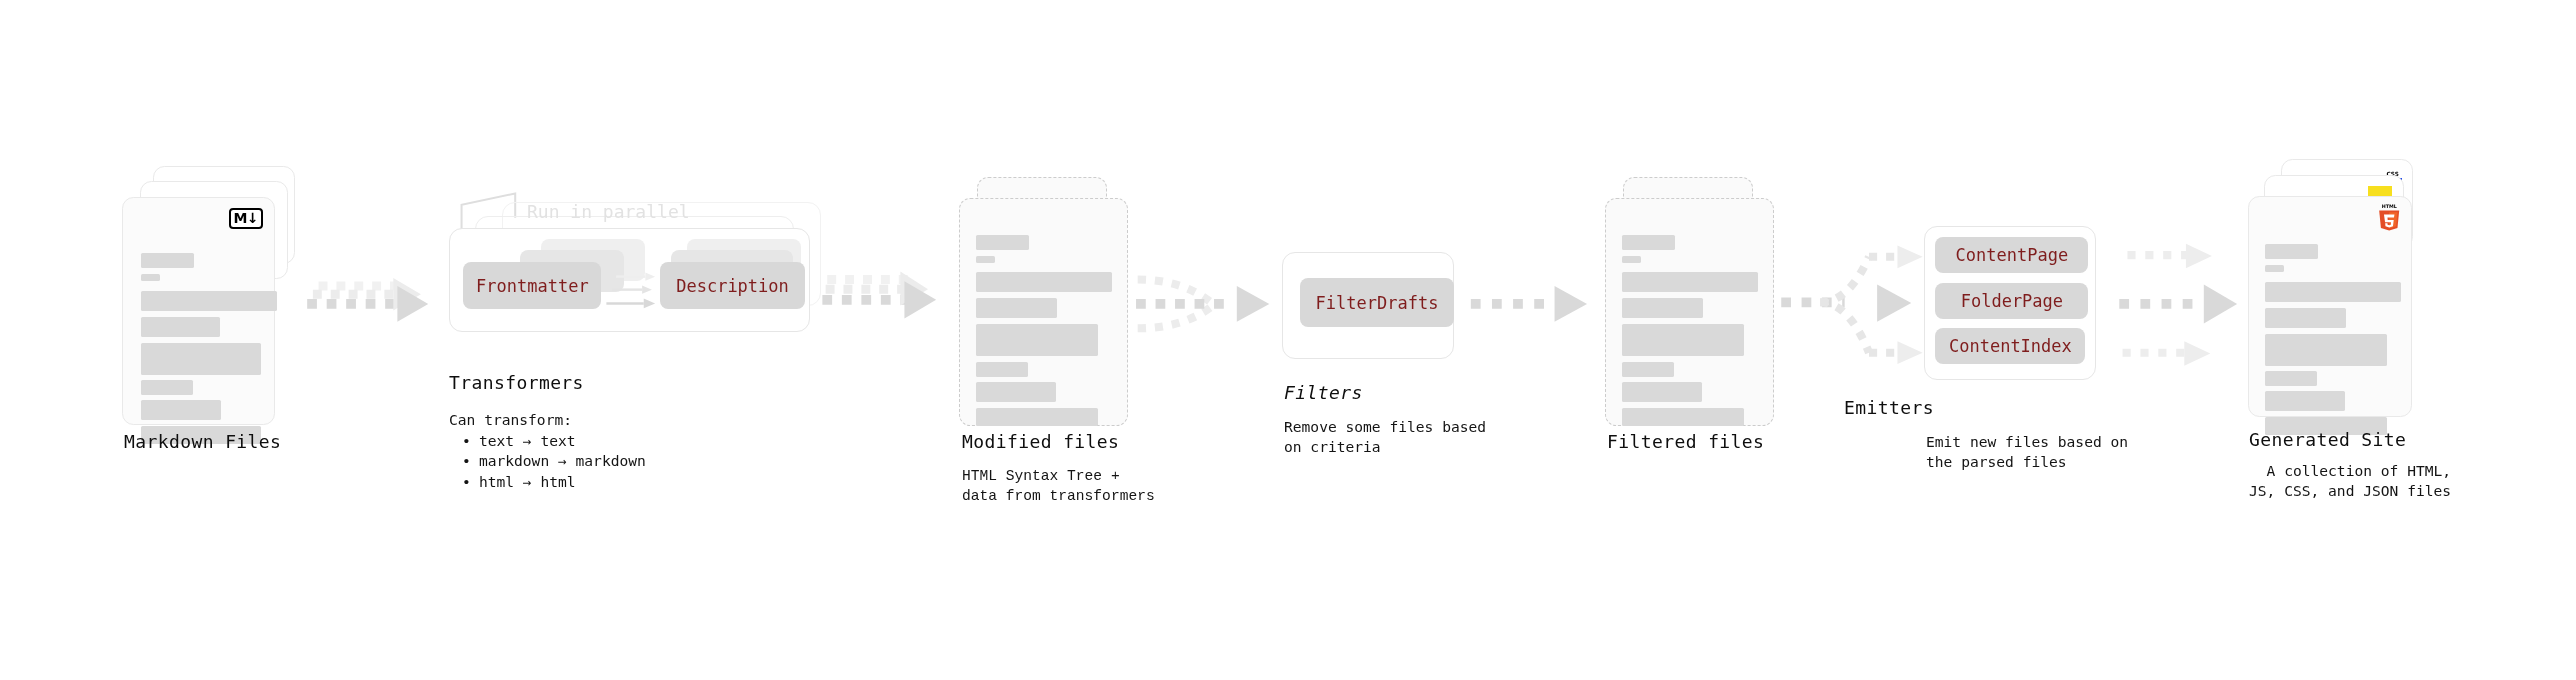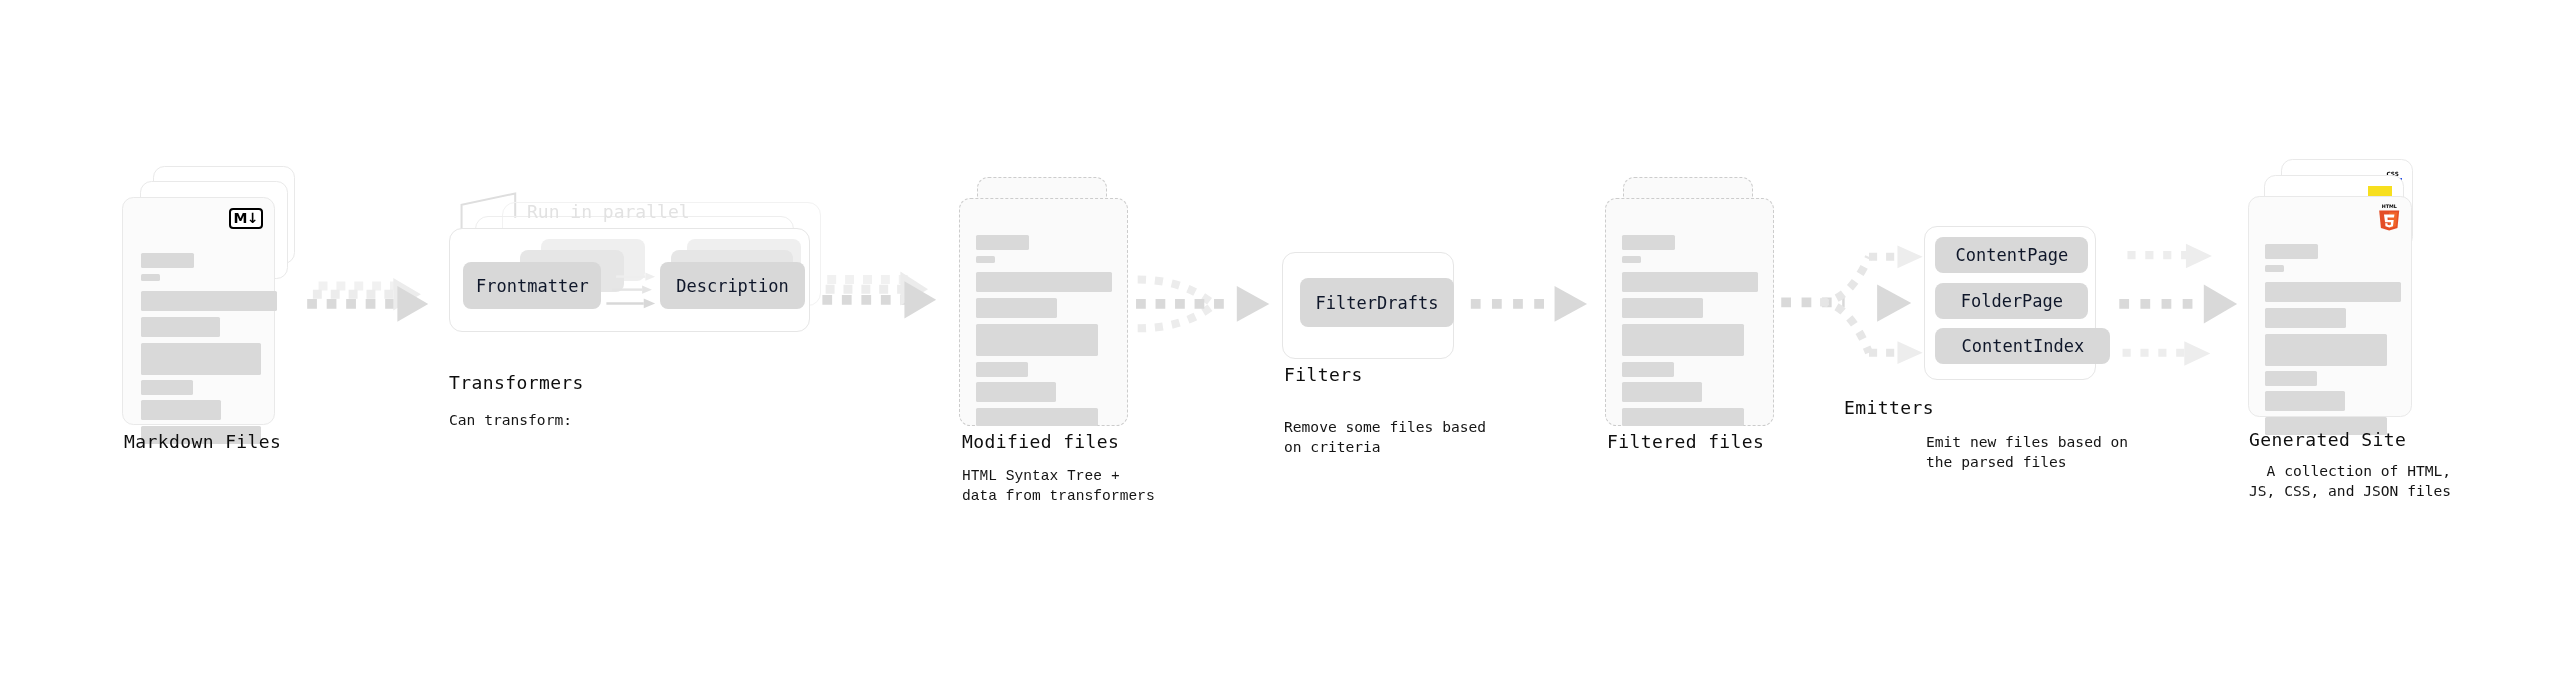--- a/index.html
+++ b/index.html
@@ -100,21 +100,21 @@
   .plugin-box.ghost1 { border-color: #eeeeee; background: transparent; }
 
   .pill {
     position: absolute;
     box-sizing: border-box;
     background: #d8d8d8;
     border-radius: 8.1px;
     display: flex;
     align-items: center;
     justify-content: center;
-    color: #0f172a;
+    color: #7f1d1d;
     font-size: 17px;
     letter-spacing: 0px;
     white-space: nowrap;
   }
   .pill.ghost2 { background: #efefef; color: transparent; }
   .pill.ghost1 { background: #e6e6e6; color: transparent; }
 
   
   .title {
     position: absolute;
@@ -289,20 +289,25 @@
     </div>
     <div class="pill" style="left:221px; top:75px; width:145px; height:47px;">
       <span>Description</span>
     </div>
   </div>
 
   <div class="parallel-label" style="left:527px; top:201px;">Run in parallel</div>
 
   <div class="title" style="left:449px; top:372px;">Transformers</div>
   <div class="sub-lead" style="left:449px; top:410px;">Can transform:</div>
+  <ul class="bullets" style="left:462px; top:431px;">
+    <li>text → text</li>
+    <li>markdown → markdown</li>
+    <li>html → html</li>
+  </ul>
 
   <div class="node" style="left:959px; top:177px;">
     <div class="card-stack" style="width:187px; height:244px;">
       <div class="card dashed" style="left:18px; top:0px; width:130px; height:73px;"></div>
       <div class="card dashed" style="left:0px; top:21px; width:169px; height:228px;">
         <div class="skel" style="left:16.3px; top:36px;  width:53px;  height:14.6px;"></div>
         <div class="skel" style="left:16.3px; top:57px;  width:18.7px;  height:6.5px;"></div>
         <div class="skel" style="left:16.3px; top:73px;  width:136px; height:20.3px;"></div>
         <div class="skel" style="left:16.3px; top:99px; width:81px; height:20.3px;"></div>
         <div class="skel" style="left:16.3px; top:125px; width:122px; height:32px;"></div>
@@ -316,21 +321,21 @@
   <div class="subtitle" style="left:962px; top:466px;font-family:Liberation Mono, monospace;">HTML Syntax Tree +
 data from transformers</div>
 
   <div class="node" style="left:1282px; top:252px;">
     <div class="plugin-box" style="left:0px; top:0px; width:172px; height:107px;">
     </div>
     <div class="pill" style="left:18px; top:26px; width:154px; height:49px;">
       <span>FilterDrafts</span>
     </div>
   </div>
-  <div class="title" style="left:1284px; top:364px;">Filters</div>
+  <div class="title" style="left:1284px; top:382px;font-style:italic;">Filters</div>
   <div class="subtitle" style="left:1284px; top:417px;">Remove some files based
 on criteria</div>
 
   <div class="node" style="left:1605px; top:177px;">
     <div class="card-stack" style="width:187px; height:244px;">
       <div class="card dashed" style="left:18px; top:0px; width:130px; height:73px;"></div>
       <div class="card dashed" style="left:0px; top:21px; width:169px; height:228px;">
         <div class="skel" style="left:16.3px; top:36px;  width:53px;  height:14.6px;"></div>
         <div class="skel" style="left:16.3px; top:57px;  width:18.7px;  height:6.5px;"></div>
         <div class="skel" style="left:16.3px; top:73px;  width:136px; height:20.3px;"></div>
@@ -346,21 +351,21 @@
 
   <div class="node" style="left:1924px; top:226px;">
     <div class="plugin-box" style="left:0px; top:0px; width:172px; height:154px;">
     </div>
     <div class="pill" style="left:11.4px; top:11.4px; width:153px; height:36px;">
       <span>ContentPage</span>
     </div>
     <div class="pill" style="left:11.4px; top:57px; width:153px; height:36px;">
       <span>FolderPage</span>
     </div>
-    <div class="pill" style="left:11.4px; top:102px; width:175px; height:36px;text-align:center;">
+    <div class="pill" style="left:11.4px; top:102px; width:150px; height:36px;text-align:center;">
       <span>ContentIndex</span>
     </div>
   </div>
   <div class="title" style="left:1844px; top:397px;">Emitters</div>
   <div class="subtitle" style="left:1926px; top:432px;">Emit new files based on
 the parsed files</div>
 
   <div class="node" style="left:2248px; top:154px;">
     <div class="card-stack" style="width:203px; height:276px;">
 

